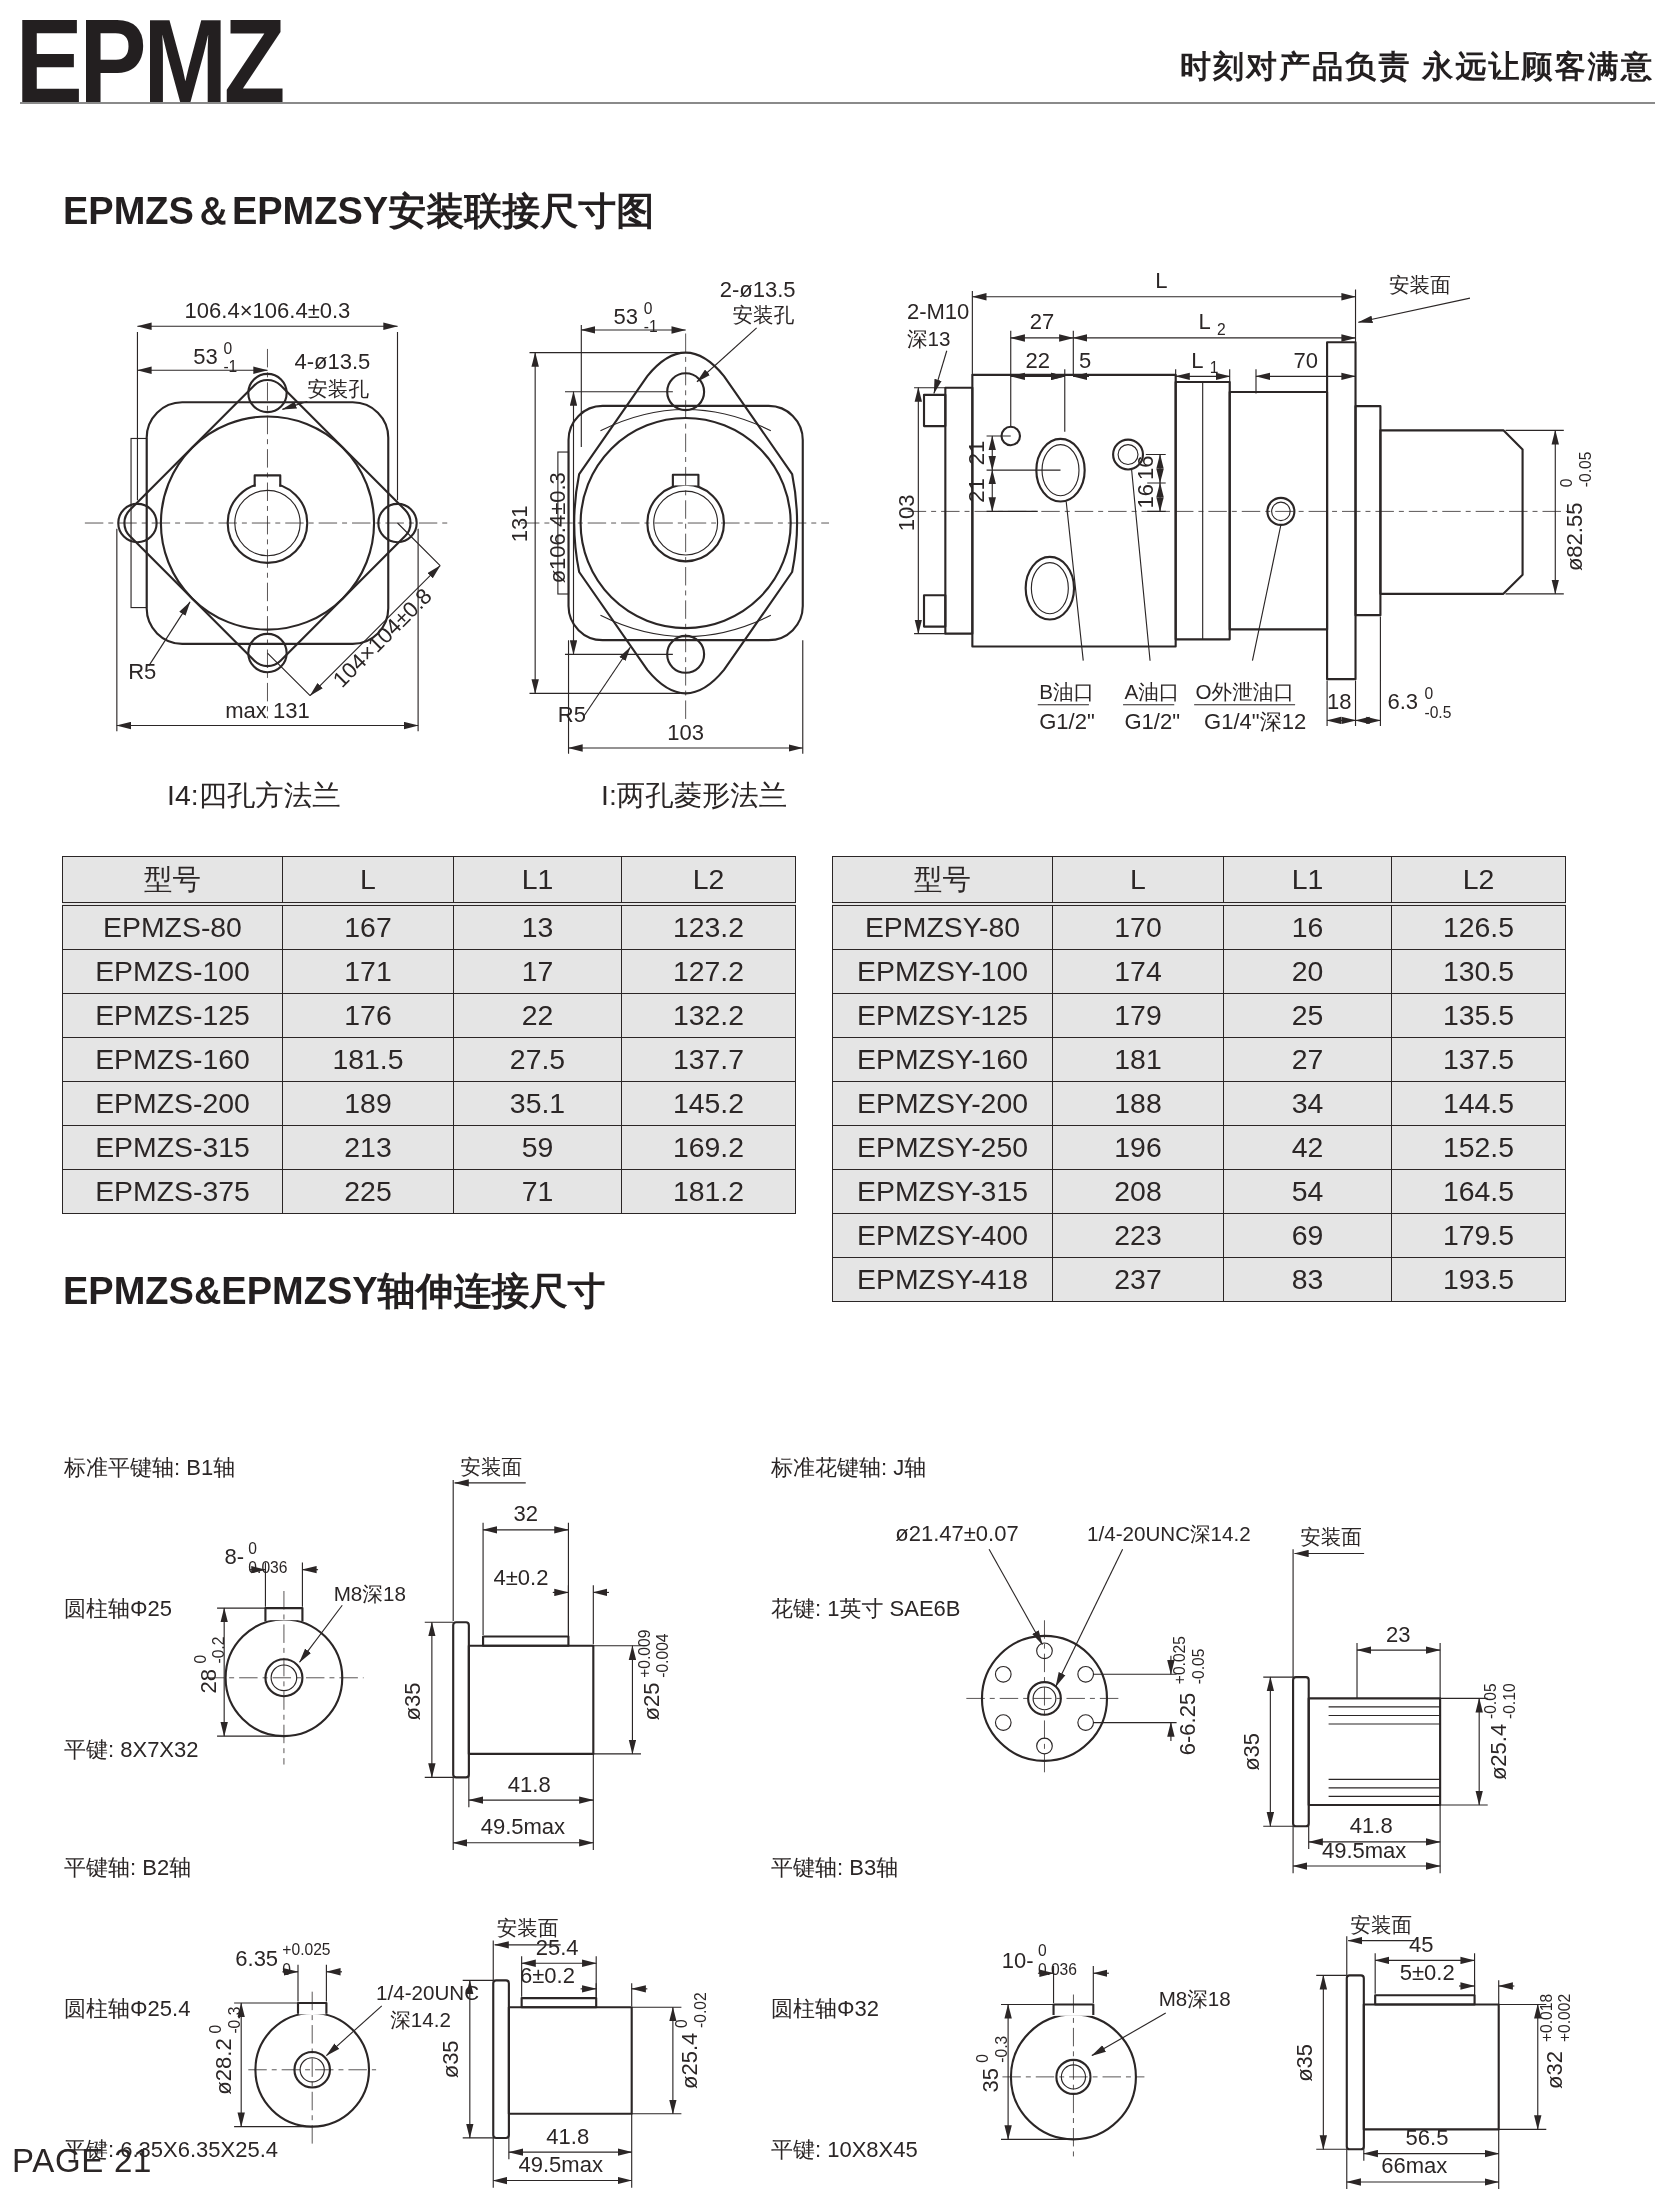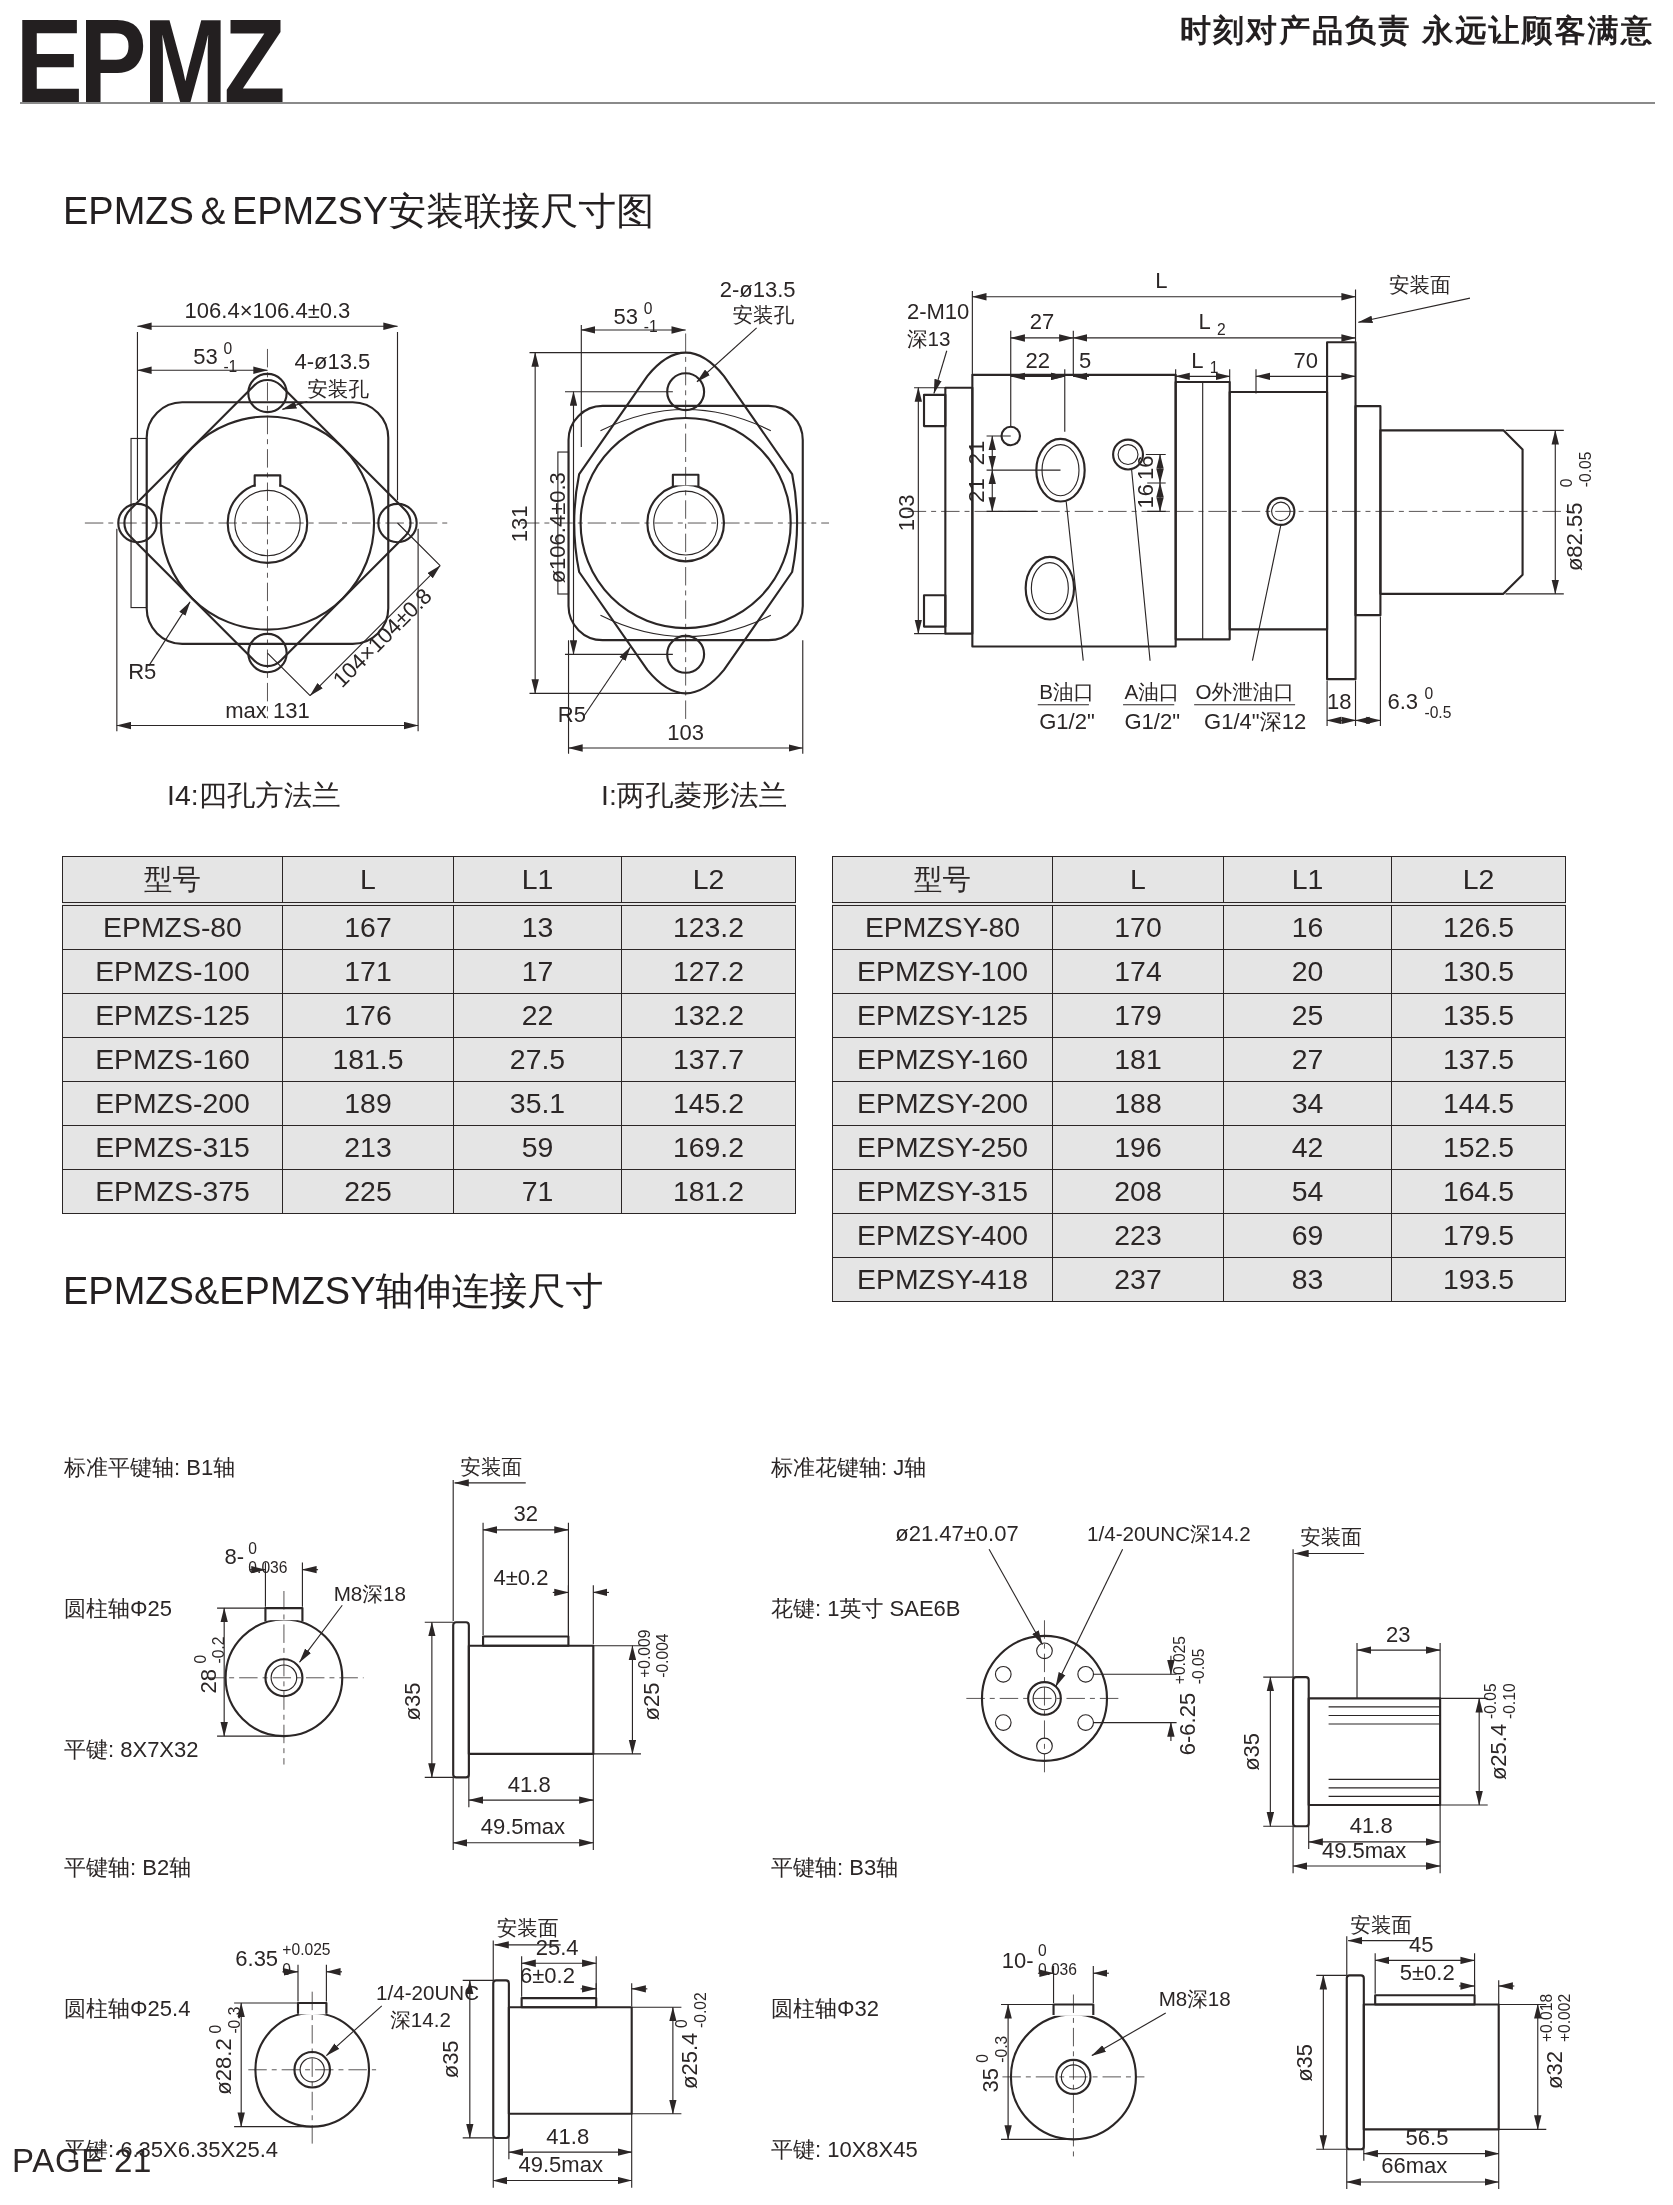--- a/index.html
+++ b/index.html
@@ -2,24 +2,24 @@
 <html style="font-size:11.4px"><head>
 <meta charset="utf-8">
 <style>
   html,body{margin:0;padding:0;background:#e8e8e8;}
   .page{position:relative;width:1674px;height:2205px;background:#ffffff;overflow:hidden;
         font-family:"Liberation Sans",sans-serif;color:#2b2626;}
   .abs{position:absolute;}
   .logo{left:15.6px;top:-7.1px;font-size:101px;font-weight:bold;letter-spacing:-3.6px;
         transform:scaleY(1.18);transform-origin:top left;color:#231f20;}
   .hdr-right{right:20px;top:10px;text-align:right;color:#231f20;}
-  .hdr-slogan{font-size:31px;font-weight:bold;letter-spacing:2.1px;}
+  .hdr-slogan{font-size:31px;font-weight:bold;letter-spacing:2.1px;margin-top:36px;}
   .hdr-urls{font-size:28.4px;margin-top:2.8px;letter-spacing:0.7px;}
   .hdr-rule{left:20px;top:102px;width:1635px;height:2.1px;background:#8a8a8a;}
-  .sec-title{font-size:38px;font-weight:normal;color:#231f20;}
+  .sec-title{font-size:38px;font-weight:bold;color:#231f20;}
   .caption{font-size:28.4px;}
   .spec{position:absolute;border-collapse:collapse;table-layout:fixed;font-size:28.4px;color:#2b2626;background:#e5e5e5;}
   .spec th,.spec td{border:1.8px solid #2b2626;height:43px;text-align:center;font-weight:normal;padding:0;overflow:hidden;}
   .spec thead th{height:45px;border-bottom:4.3px double #2b2626;}
   .txtblock{font-size:22px;line-height:47px;white-space:pre;}
   .footer{left:12px;top:2142px;font-size:33px;letter-spacing:0.7px;}
   .draw{position:absolute;}
   .ol{fill:none;stroke:#2b2626;stroke-width:3;stroke-linejoin:round;}
   .th{fill:none;stroke:#2b2626;stroke-width:1.6;}
   .cl{fill:none;stroke:#2b2626;stroke-width:1.1;stroke-dasharray:26 7 7 7;}

